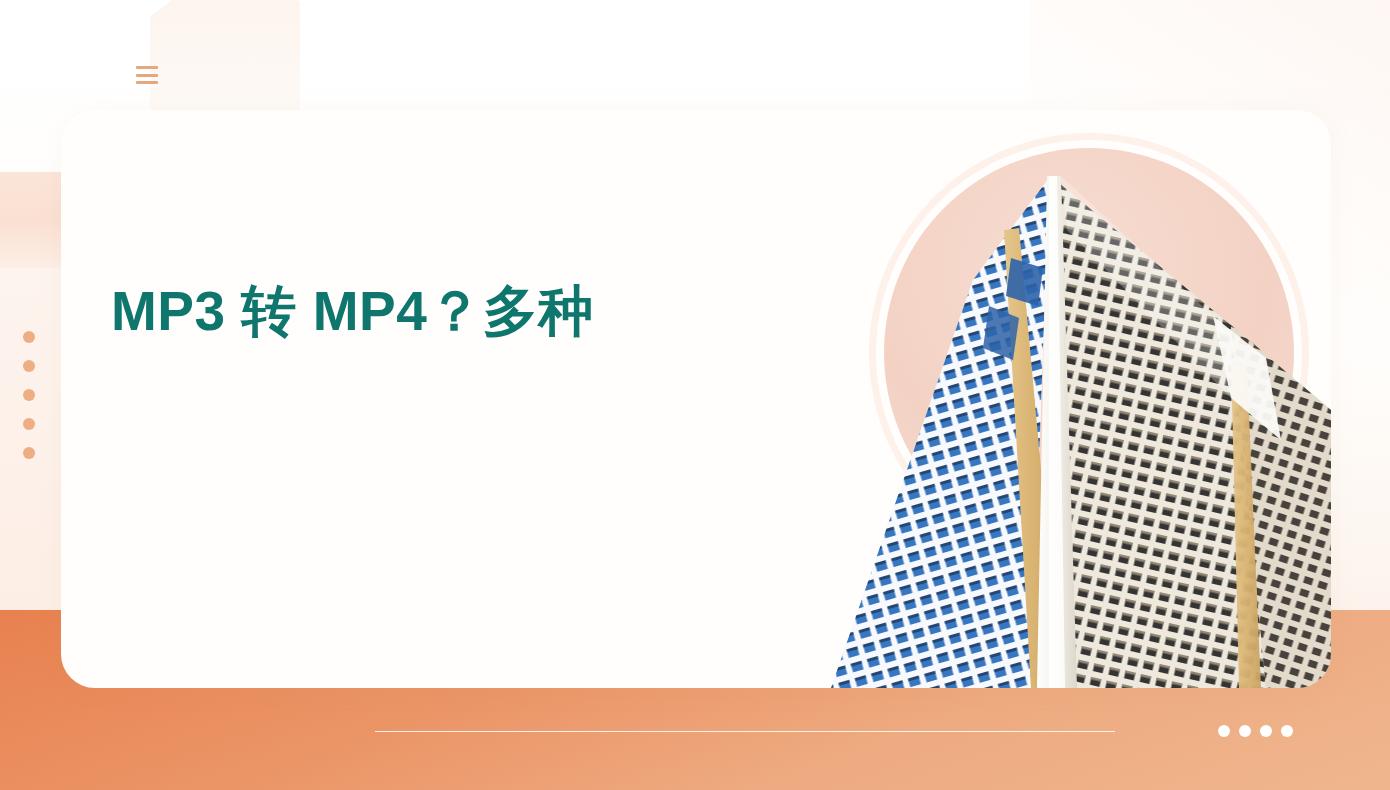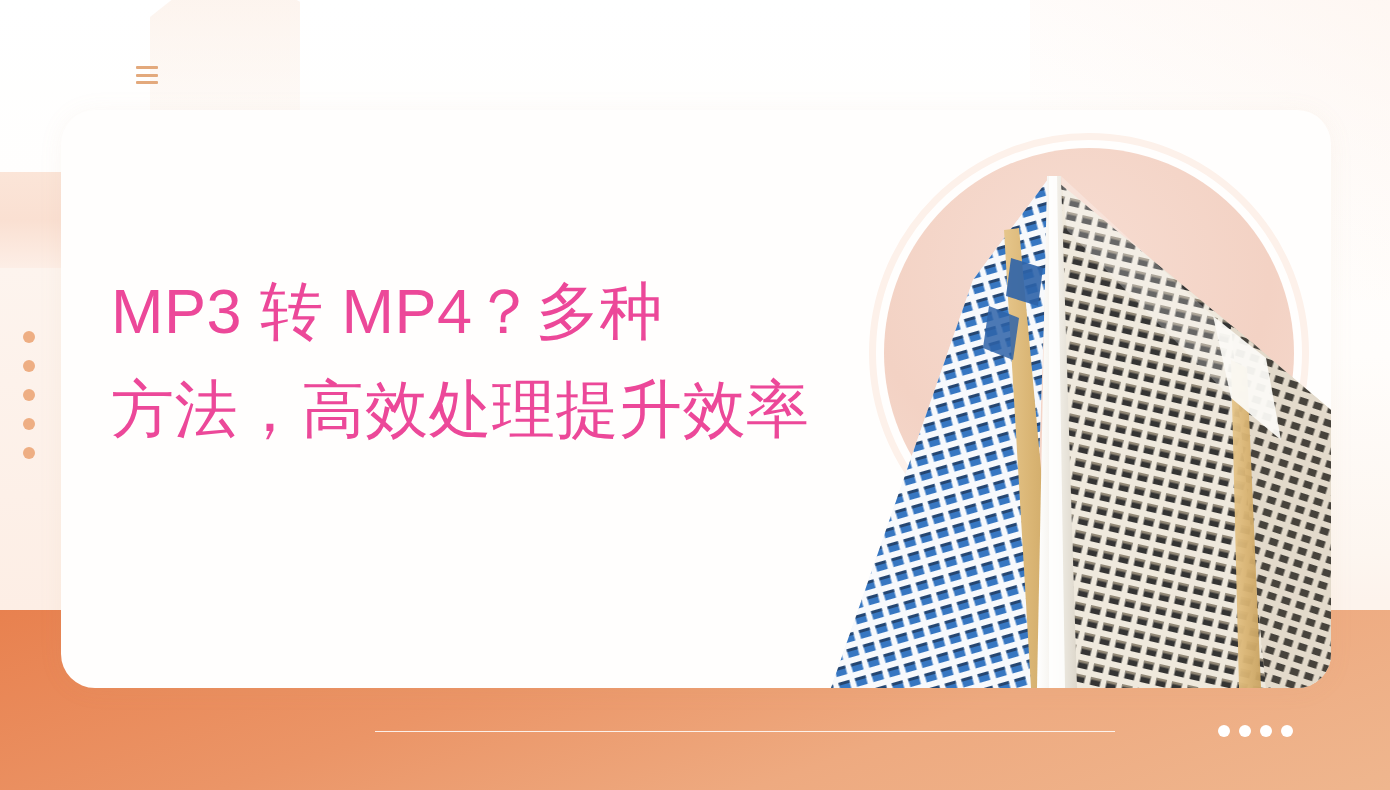--- a/index.html
+++ b/index.html
@@ -111,24 +111,24 @@
 
   
   .title-block {
     position: absolute;
     left: 111px;
     top: 262px;
     width: 700px;
     z-index: 20;
   }
   .title-line {
-    font-size: 63px;
+    font-size: 55px;
     line-height: 98px;
-    font-weight: 400;
-    color: #ec4899;
+    font-weight: 700;
+    color: #0f766e;
     letter-spacing: 0.5px;
     white-space: nowrap;
   }
 
   
   .art-wrap {
     position: absolute;
     left: 700px;
     top: 0;
     width: 570px;
@@ -309,21 +309,20 @@
   </div>
 
   <div class="menu-btn">
     <span></span>
     <span></span>
     <span></span>
   </div>
 
   <div class="title-block">
     <div class="title-line">MP3 转 MP4？多种</div>
-    <div class="title-line">方法，高效处理提升效率</div>
   </div>
 
   <div class="dots-col">
     <i></i>
     <i></i>
     <i></i>
     <i></i>
     <i></i>
   </div>
 

